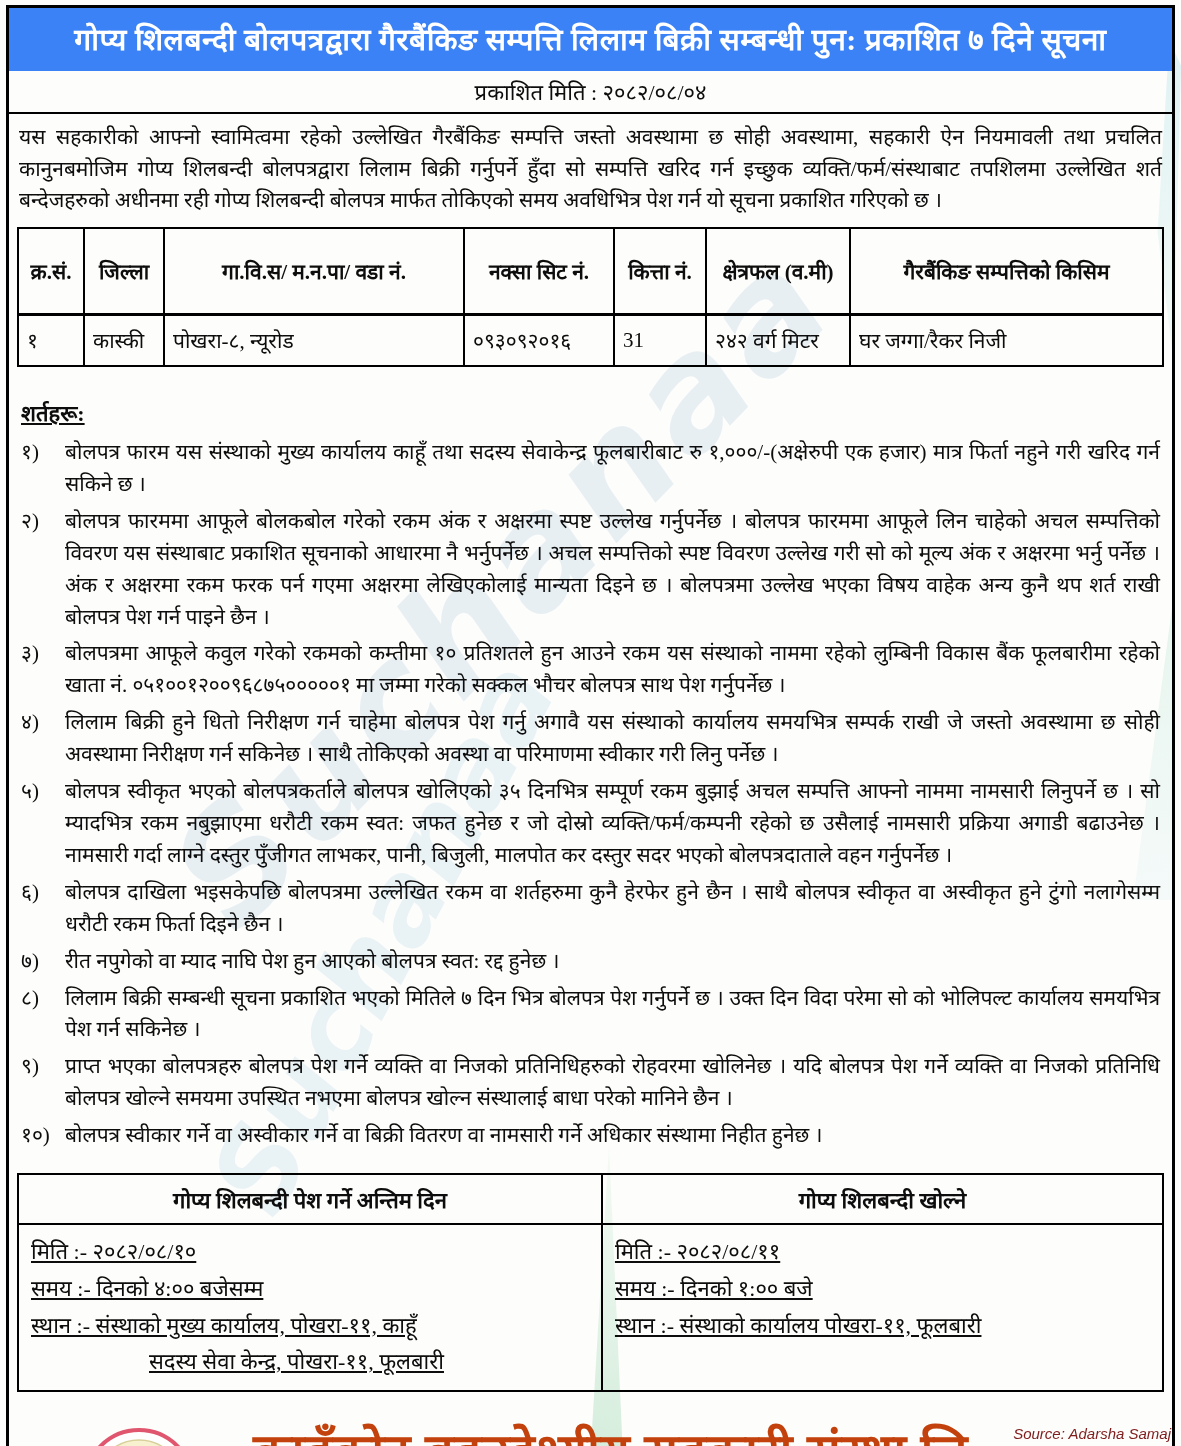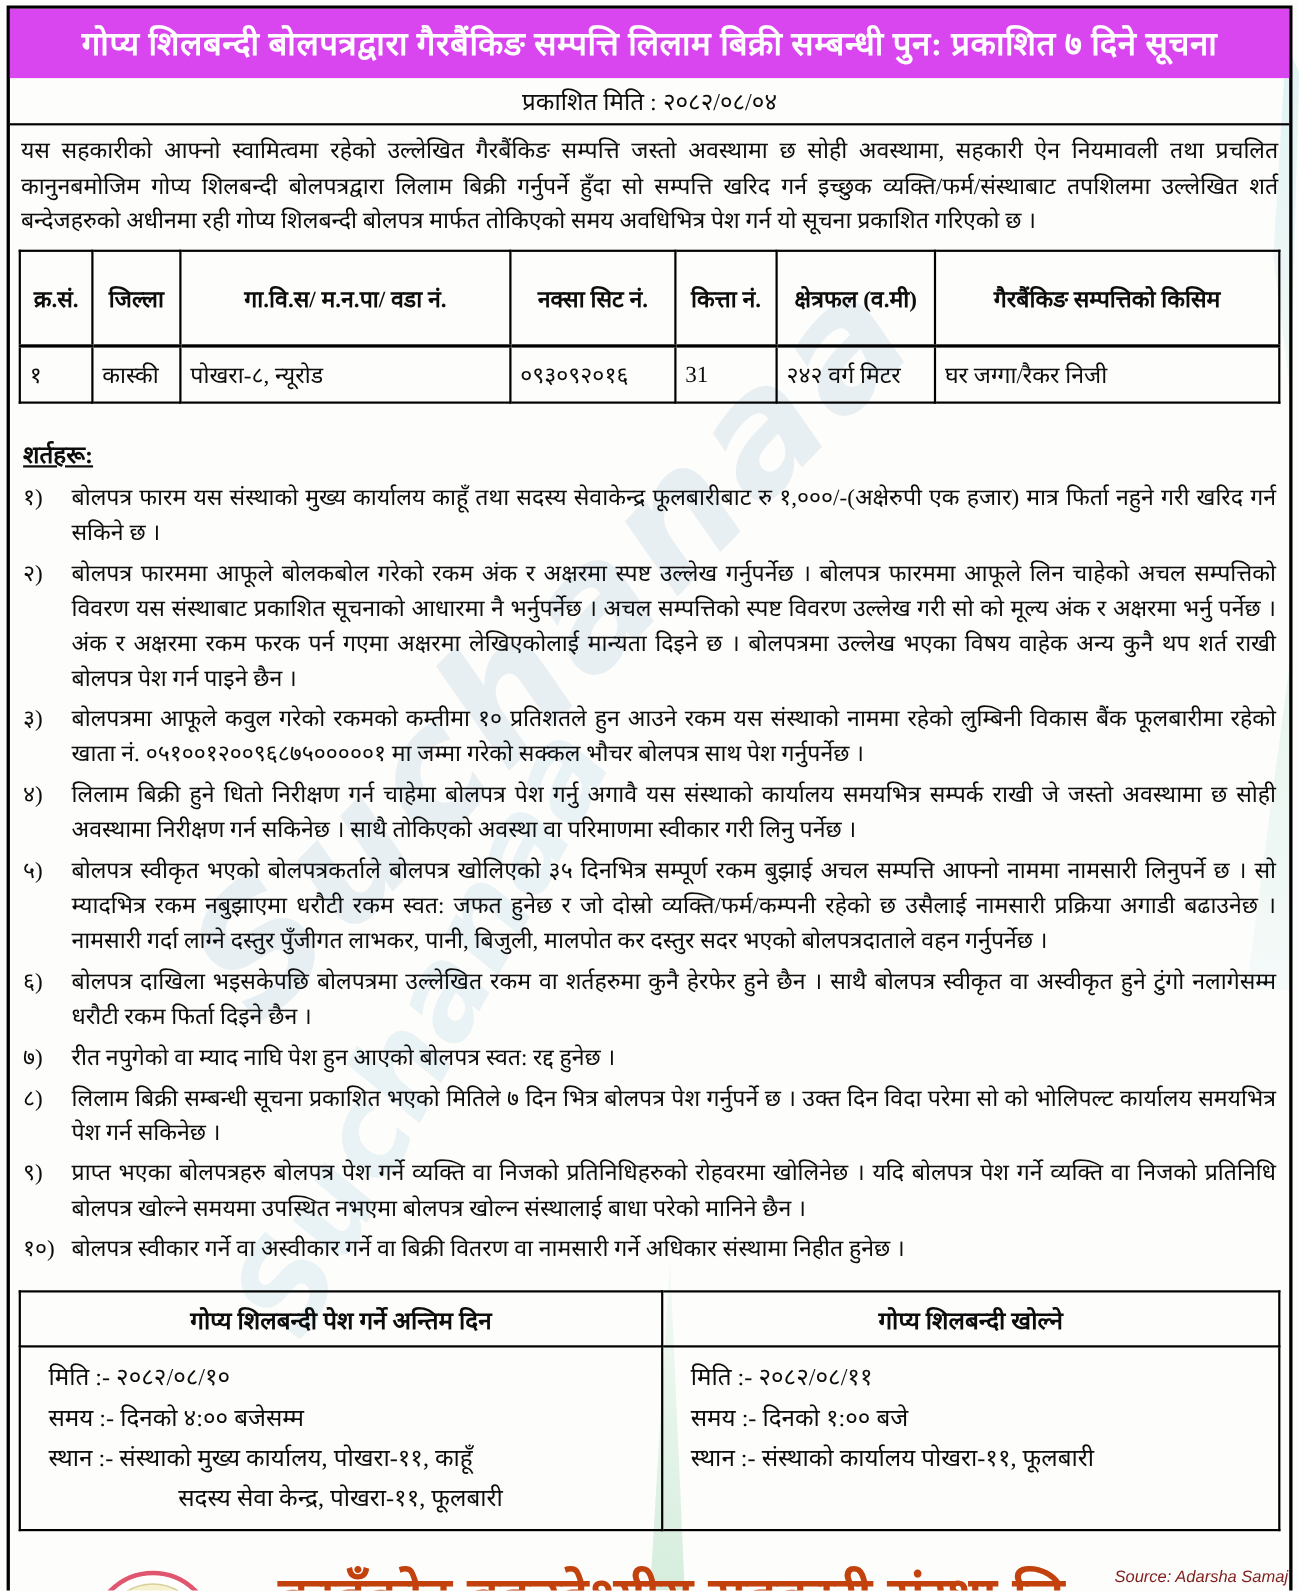--- a/index.html
+++ b/index.html
@@ -36,21 +36,21 @@
     background:linear-gradient(190deg, rgba(150,215,190,0.22), rgba(150,215,230,0.08));
     clip-path:polygon(0 100%,100% 0,100% 100%); z-index:0; }
 
   .sheet {
     position:relative; z-index:1;
     margin:5px 6px 0 6px;
     border:3px solid #000; border-bottom:7px solid #000;
     background:transparent;
   }
   .header-bar {
-    background:#d946ef; color:#fff; text-align:center;
+    background:#3b82f6; color:#fff; text-align:center;
     padding:10px 8px 12px 8px;
     font-size:30px; font-weight:bold; letter-spacing:0.5px;
   }
   .date-row {
     text-align:center; font-size:22px; font-weight:normal;
     padding:5px 0 6px 0; border-bottom:2px solid #000;
   }
   .intro {
     font-size:21px; line-height:1.5; text-align:justify;
     padding:8px 10px 6px 10px; font-weight:500;
@@ -82,21 +82,21 @@
 
   table.sched {
     border-collapse:collapse; width:calc(100% - 16px);
     margin:10px 8px 12px 8px;
   }
   table.sched th, table.sched td {
     border:2.5px solid #000; font-size:22px; padding:6px 12px;
   }
   table.sched th { text-align:center; font-weight:bold; padding:9px 6px; }
   table.sched td { vertical-align:top; height:128px; }
-  .sched-line { margin:6px 13px; line-height:1.4; }
+  .sched-line { margin:6px 0; line-height:1.4;text-decoration:underline; }
   .sched-line.cont { padding-left:118px; }
 
   .footer { position:relative; padding:10px 0 8px 0; }
   .org-row { display:flex; align-items:flex-start; padding:8px 18px 0 30px; }
   .org-logo { flex:0 0 200px; }
   .org-names { flex:1; padding:2px 10px 0 14px; }
   .org-np {
     color:#c2410c; font-weight:bold; font-size:50px; line-height:1.15;
     letter-spacing:1px;
   }

